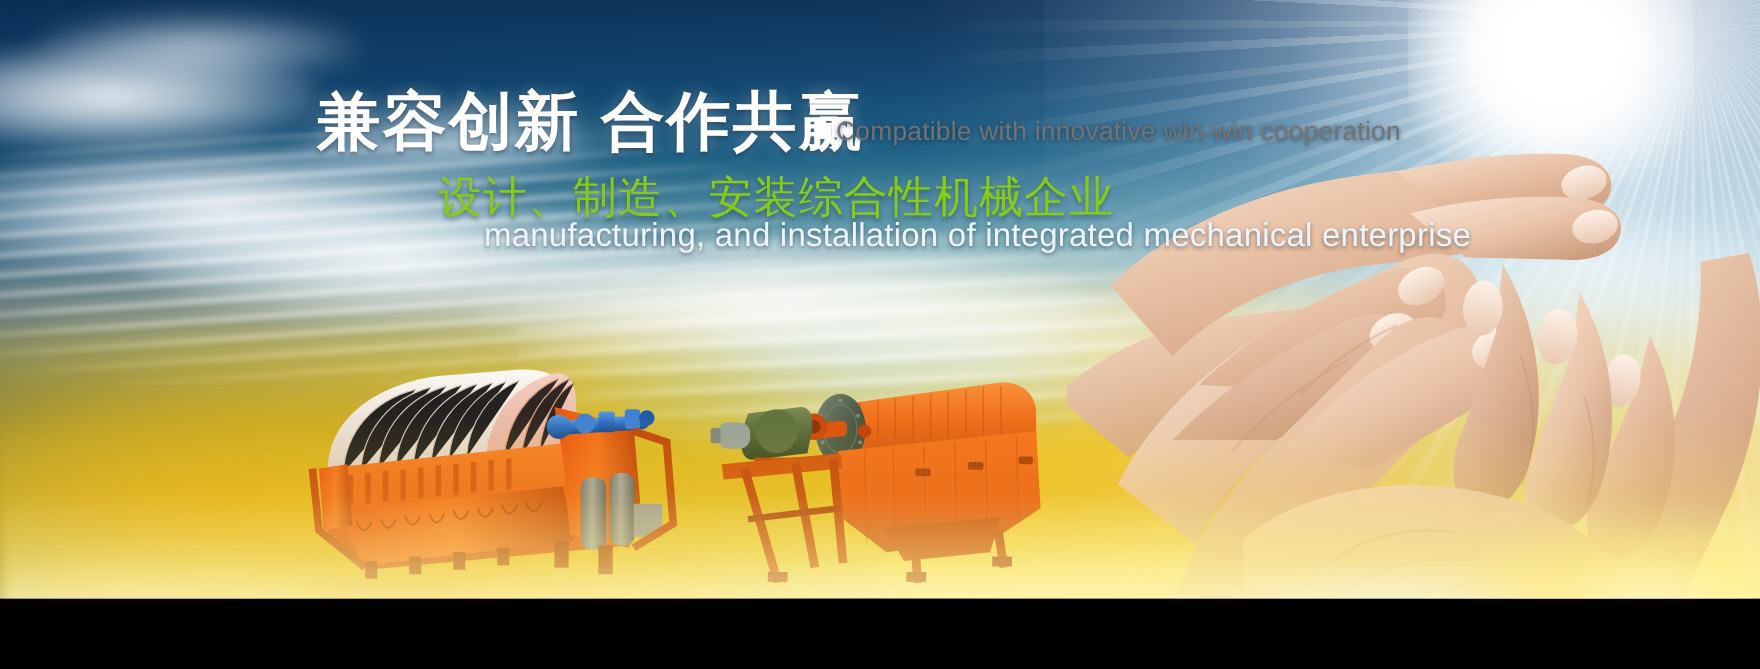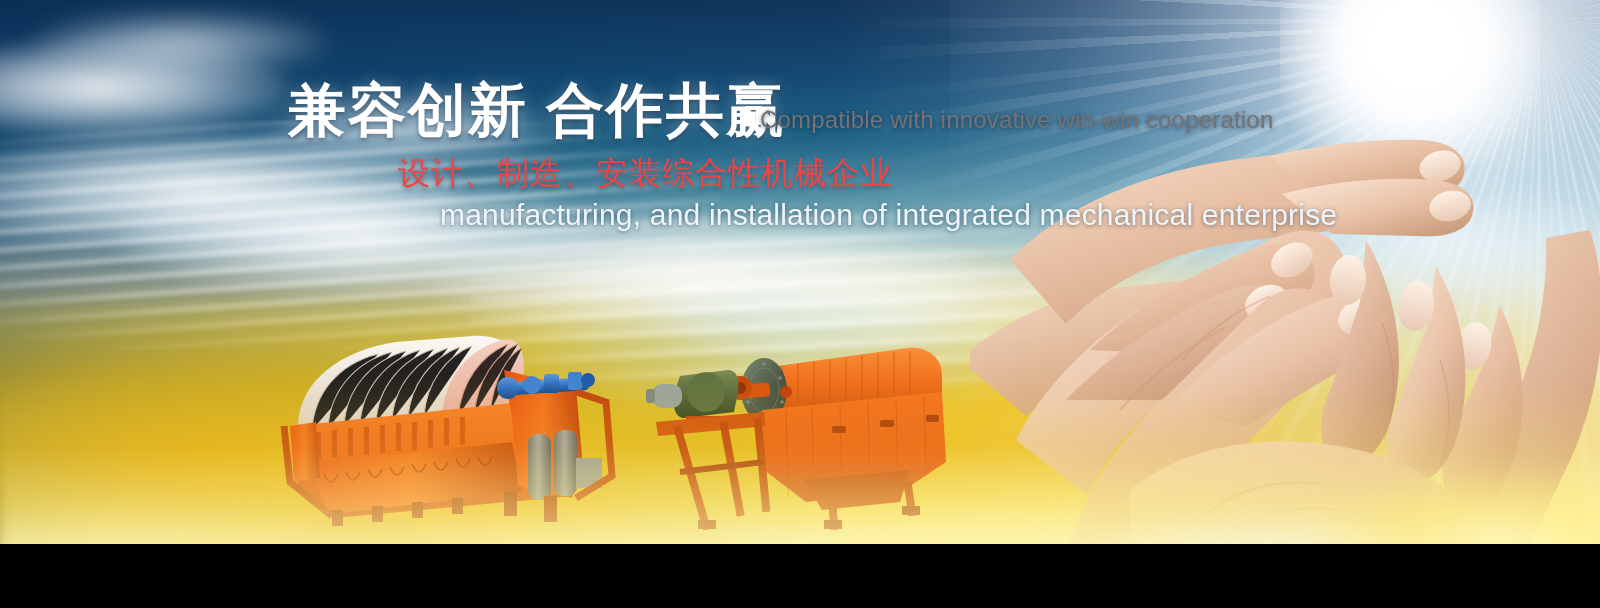--- a/index.html
+++ b/index.html
@@ -196,22 +196,22 @@
     left:760px; top:106px;
     font-size:24px;
     color:#737373;
     white-space:nowrap;
     letter-spacing:0.2px;
     text-shadow:0 1px 4px rgba(0,25,55,0.55);
   }
   .subline {
     position:absolute;
     left:398px; top:152px;
-    font-size:32px;
-    color:#ef4444;
+    font-size:40px;
+    color:#84cc16;
     letter-spacing:1px;
     white-space:nowrap;
     text-shadow:0 0 12px rgba(255,255,255,0.26),
                 0 2px 5px rgba(0,25,55,0.50);
   }
   .subline-en {
     position:absolute;
     left:440px; top:198px;
     font-size:30px;
     color:#eef5fa;

